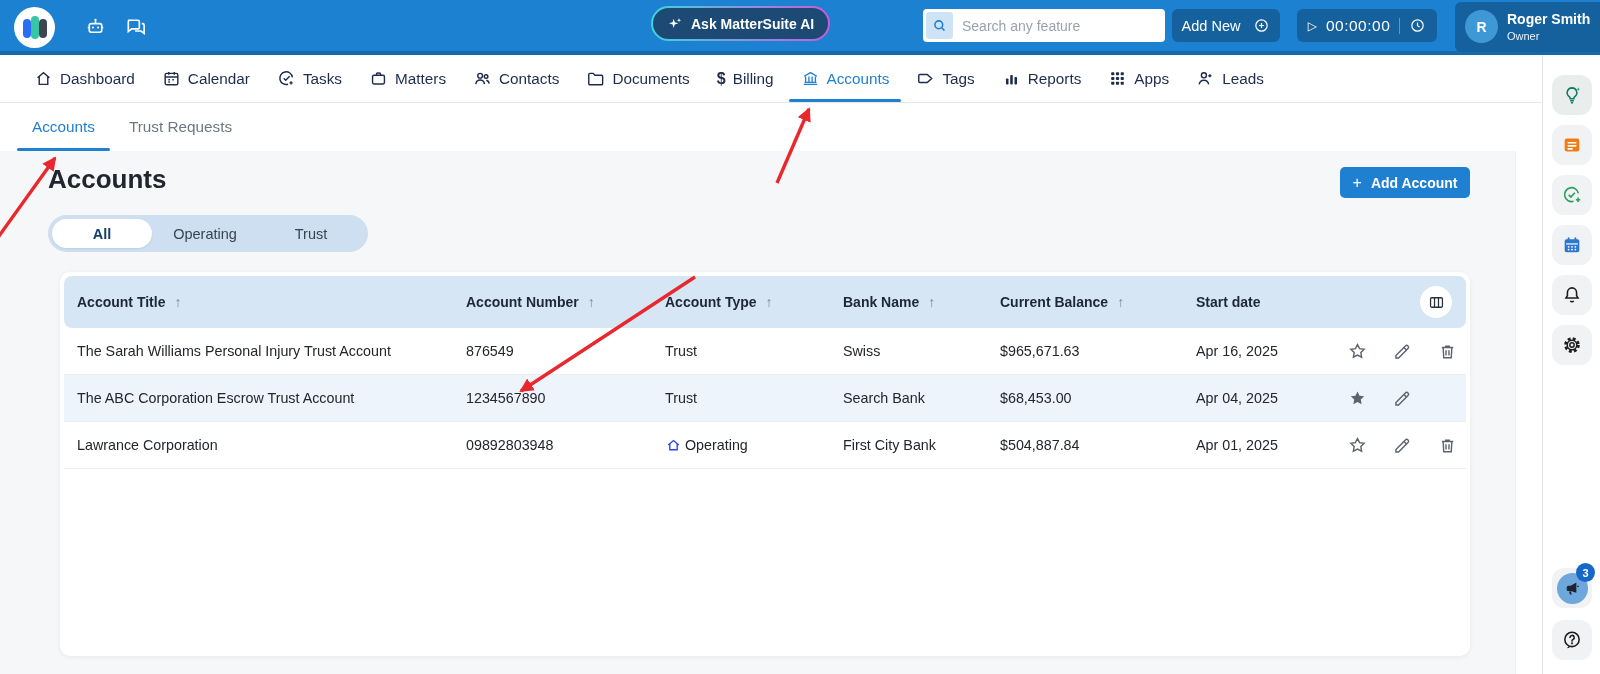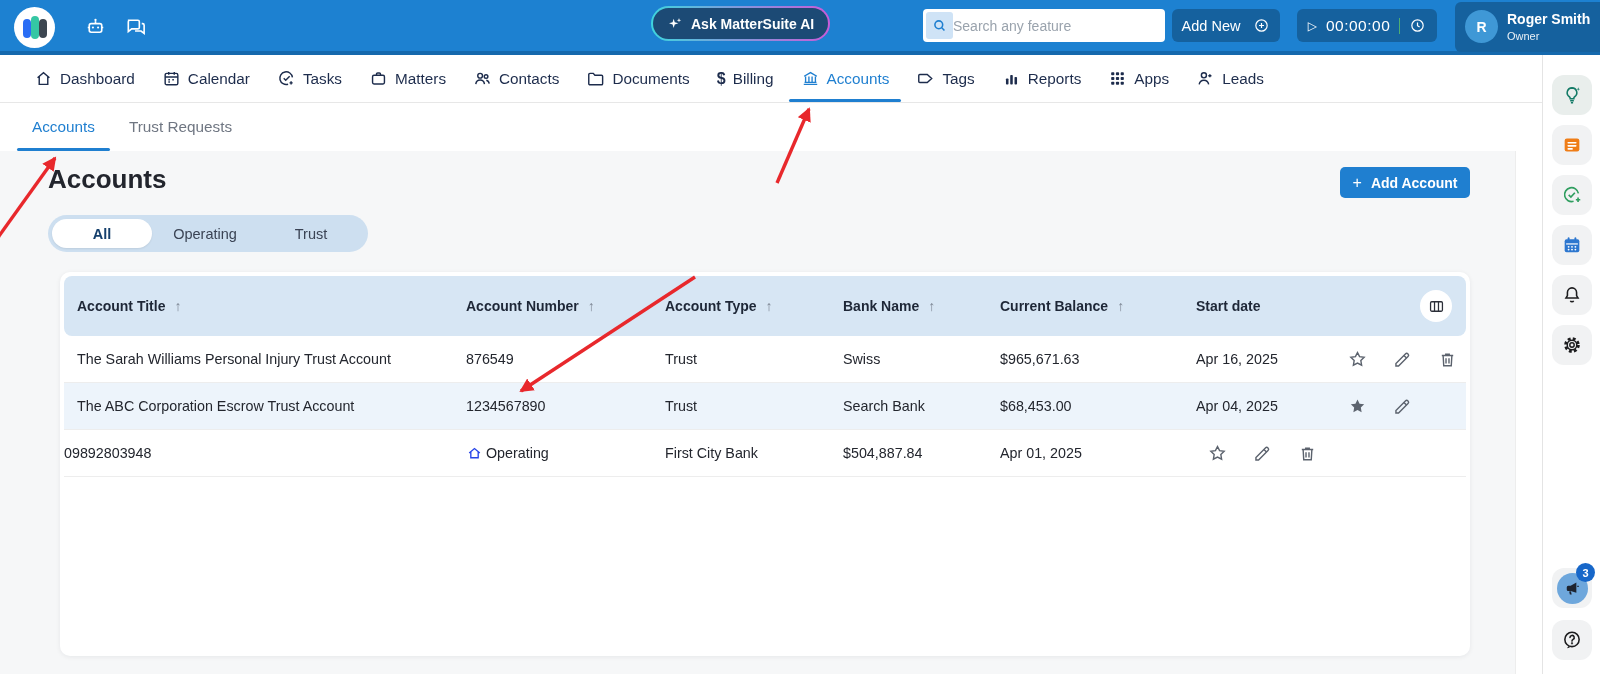--- a/index.html
+++ b/index.html
@@ -21,21 +21,21 @@
             padding:0 14px; border-radius:18px; cursor:pointer;
             border:2px solid transparent; color:#fff; font-weight:bold; font-size:14px;
             background: linear-gradient(#1c4a75,#1c4a75) padding-box,
                         linear-gradient(90deg,#3ed4de,#c95bd8) border-box; }
   .ai-btn svg { width:16px; height:16px; }
   .feat-search { position:absolute; left:923px; top:9px; width:242px; height:33px; background:#fff;
                  border-radius:4px; display:flex; align-items:center; padding:3px; }
   .fs-icon { width:27px; height:27px; border-radius:3px; background:#cfe3f6; display:flex;
              align-items:center; justify-content:center; }
   .fs-icon svg { width:17px; height:17px; }
-  .feat-search input { border:none; outline:none; flex:1; margin-left:0; font-size:14px;
+  .feat-search input { border:none; outline:none; flex:1; margin-left:9px; font-size:14px;
                        font-family:inherit; color:#333; }
   .feat-search input::placeholder { color:#9aa3ad; }
   .addnew { position:absolute; left:1172px; top:9px; width:108px; height:33px; border:none; cursor:pointer;
             background:#15619e; border-radius:6px; color:#fff; display:flex; align-items:center;
             justify-content:center; gap:13px; font-size:14.5px; font-family:inherit; }
   .addnew svg { width:17px; height:17px; }
   .timer { position:absolute; left:1297px; top:9px; width:140px; height:33px; background:#15619e;
            border-radius:6px; color:#fff; display:flex; align-items:center; justify-content:center;
            gap:9px; cursor:pointer; }
   .timer .play { font-size:12px; }
@@ -91,21 +91,21 @@
   .tbl-search svg { width:17px; height:17px; flex:none; }
   .tbl-search input { border:none; outline:none; flex:1; font-size:14.5px; font-family:inherit;
                       color:#444; background:transparent; margin-right:12px; }
   .tbl-search input::placeholder { color:#b7bcc2; }
 
   
   .card { position:absolute; left:60px; top:121px; width:1410px; height:384px; background:#fff;
           border-radius:10px; box-shadow:0 1px 5px rgba(16,24,40,.07); }
   .tbl-grid { display:grid; grid-template-columns:402px 199px 178px 157px 196px 130px 1fr;
               align-items:center; }
-  .thead { margin:4px 4px 0; height:60px; background:#d7e6f4; border-radius:8px;
+  .thead { margin:4px 4px 0; height:52px; background:#d7e6f4; border-radius:8px;
            font-size:14px; font-weight:bold; color:#1e2737; }
   .th { display:flex; align-items:center; cursor:pointer; }
   .th .sort { margin-left:9px; color:#7d8694; font-weight:400; font-size:14px; }
   .c1 { padding-left:13px; }
   .th-actions { display:flex; justify-content:flex-end; padding-right:14px; }
   .col-btn { width:32px; height:32px; border-radius:50%; background:#fff; display:flex;
              align-items:center; justify-content:center; cursor:pointer; }
   .col-btn svg { width:19px; height:19px; }
   .trow { margin:0 4px; height:47px; border-bottom:1px solid #ededed; font-size:14.3px; color:#23262e; }
   .trow.hl { background:#edf4fb; }
@@ -405,20 +405,21 @@
             <svg viewBox="0 0 24 24" fill="none" stroke="#5b626d" stroke-width="1.6">
                 <path d="M4.5 19.5h3L18.3 8.7a2.12 2.12 0 0 0-3-3L4.5 16.5z"></path>
                 <path d="M13.6 7.4l3 3"></path>
               </svg>
           </span>
           <span class="act ghost"></span>
         </div>
       </div>
 
       <div class="trow tbl-grid">
+        <div class="c1">Lawrance Corporation</div>
         <div>09892803948</div>
         <div class="type-cell">
           <svg viewBox="0 0 24 24" fill="none" stroke="#2745e8" stroke-width="1.9">
               <path d="M4.5 11.2L12 5l7.5 6.2M6.8 9.8V18h10.4V9.8"></path>
             </svg>
           <span>Operating</span>
         </div>
         <div>First City Bank</div>
         <div>$504,887.84</div>
         <div>Apr 01, 2025</div>

